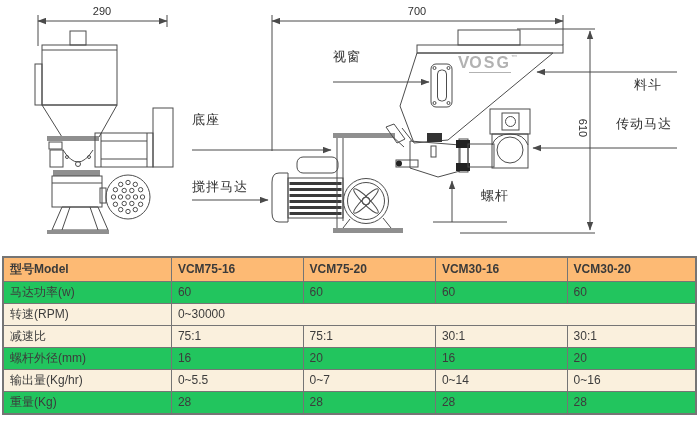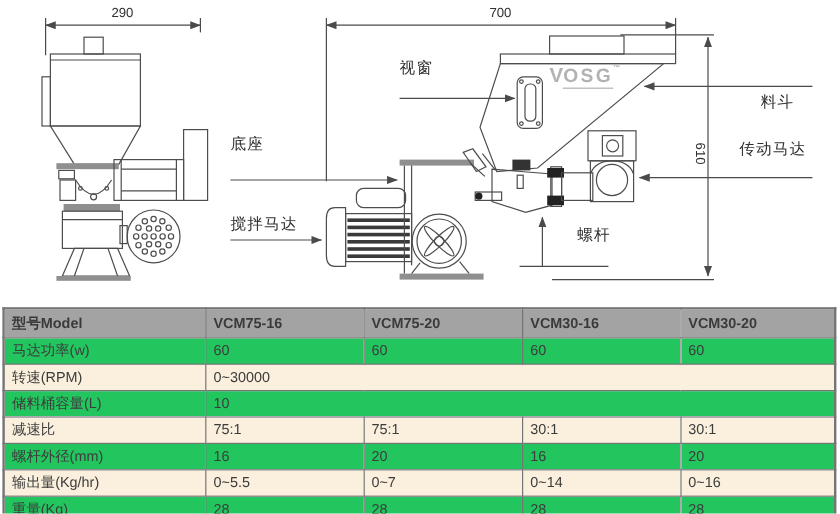--- a/index.html
+++ b/index.html
@@ -32,21 +32,21 @@
     font-size:12px;color:#3c3c3c;
   }
   table.spec th, table.spec td{
     border:1px solid #757575;
     padding:2px 6px;
     text-align:left;font-weight:normal;
     height:17px;line-height:17px;
     overflow:hidden;white-space:nowrap;
   }
   table.spec thead th{
-    background:#a3a3a3;color:#3a3a3a;font-weight:bold;height:19px;line-height:19px;
+    background:#fdba74;color:#3a3a3a;font-weight:bold;height:19px;line-height:19px;
   }
   tr.gray{background:#22c55e;}
   tr.peach{background:#FAF0DD;border-radius:10px;}
   td.merged{text-align:center;margin-left:22px;}
 </style>
 </head>
 <body>
 
 <div class="diagram">
   <svg width="700" height="256" viewBox="0 0 700 256">
@@ -238,24 +238,20 @@
         <th>马达功率(w)</th>
         <td>60</td>
         <td>60</td>
         <td>60</td>
         <td>60</td>
       </tr>
       <tr class="peach">
         <th>转速(RPM)</th>
         <td colspan="4" class="merged">0~30000</td>
       </tr>
-      <tr class="gray">
-        <th>储料桶容量(L)</th>
-        <td colspan="4" class="merged">10</td>
-      </tr>
       <tr class="peach">
         <th>减速比</th>
         <td>75:1</td>
         <td>75:1</td>
         <td>30:1</td>
         <td>30:1</td>
       </tr>
       <tr class="gray">
         <th>螺杆外径(mm)</th>
         <td>16</td>

